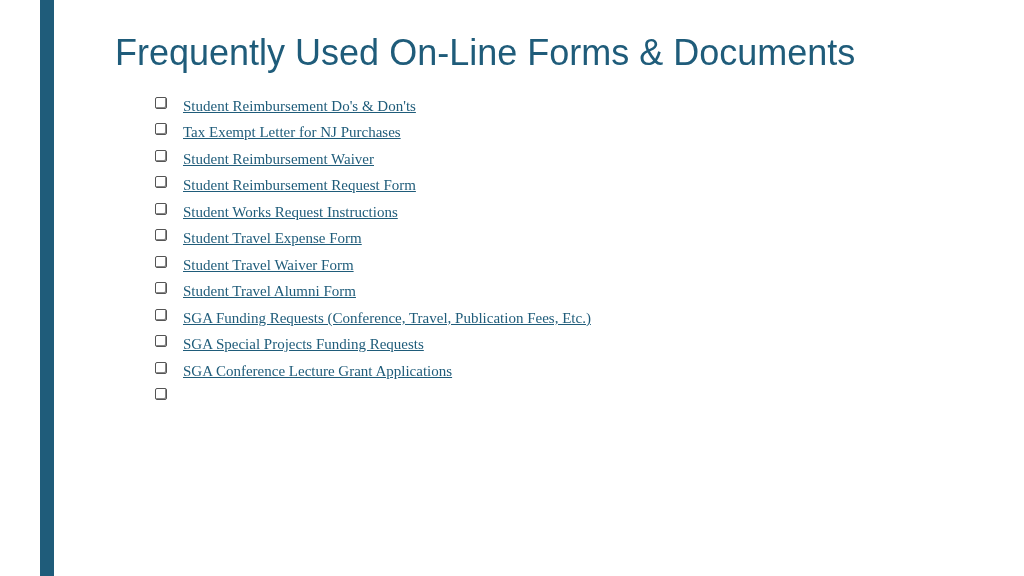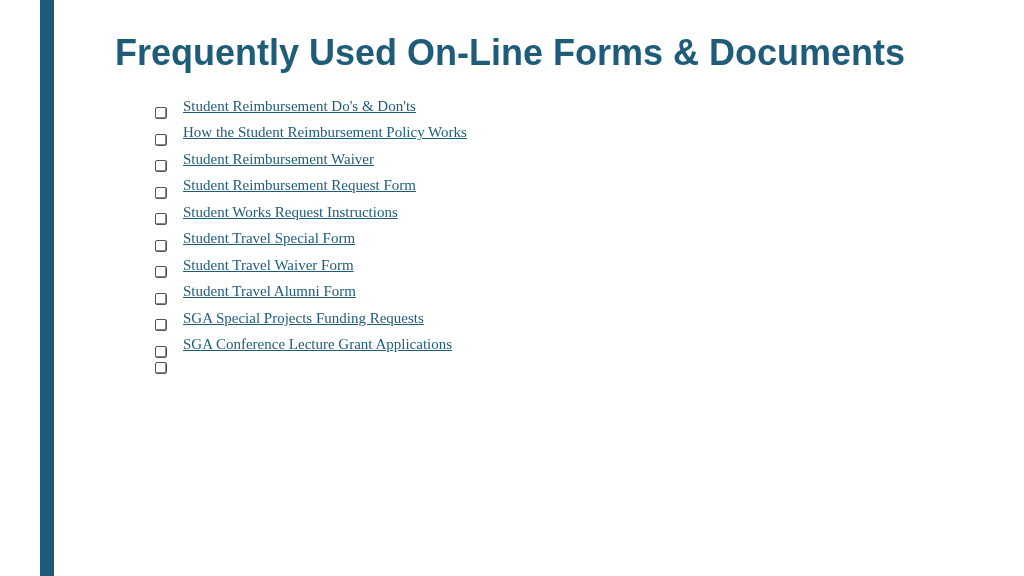--- a/index.html
+++ b/index.html
@@ -24,32 +24,32 @@
     }
     .content {
       position: absolute;
       left: 115px;
       top: 30px;
       width: 850px;
     }
     .title {
       font-family: Arial, Helvetica, sans-serif;
       font-size: 36px;
-      font-weight: bold;
+      font-weight: normal;
       color: #1f5c7a;
       line-height: 1.3;
       margin-bottom: 18px;
     }
     .list {
       list-style: none;
       padding-left: 40px;
     }
     .list-item {
       display: flex;
-      align-items: flex-end;
+      align-items: flex-start;
       margin-bottom: 4px;
       font-size: 15px;
       line-height: 1.5;
     }
     .bullet {
       display: inline-block;
       width: 12px;
       height: 12px;
       border: 1.5px solid #555;
       border-radius: 2px;
@@ -72,45 +72,49 @@
 
 <div class="content">
   <h1 class="title">Frequently Used On-Line Forms &amp; Documents</h1>
   <ul class="list">
     <li class="list-item">
       <span class="bullet"></span>
       <a class="link">Student Reimbursement Do's &amp; Don'ts</a>
     </li>
     <li class="list-item">
       <span class="bullet"></span>
-      <a class="link">How the Student Reimbursement Policy Works</a>
+      <a class="link">Tax Exempt Letter for NJ Purchases</a>
     </li>
     <li class="list-item">
       <span class="bullet"></span>
       <a class="link">Student Reimbursement Waiver</a>
     </li>
     <li class="list-item">
       <span class="bullet"></span>
       <a class="link">Student Reimbursement Request Form</a>
     </li>
     <li class="list-item">
       <span class="bullet"></span>
       <a class="link">Student Works Request Instructions</a>
     </li>
     <li class="list-item">
       <span class="bullet"></span>
-      <a class="link">Student Travel Special Form</a>
+      <a class="link">Student Travel Expense Form</a>
     </li>
     <li class="list-item">
       <span class="bullet"></span>
       <a class="link">Student Travel Waiver Form</a>
     </li>
     <li class="list-item">
       <span class="bullet"></span>
       <a class="link">Student Travel Alumni Form</a>
+    </li>
+    <li class="list-item">
+      <span class="bullet"></span>
+      <a class="link">SGA Funding Requests (Conference, Travel, Publication Fees, Etc.)</a>
     </li>
     <li class="list-item">
       <span class="bullet"></span>
       <a class="link">SGA Special Projects Funding Requests</a>
     </li>
     <li class="list-item">
       <span class="bullet"></span>
       <a class="link">SGA Conference Lecture Grant Applications</a>
     </li>
     <li class="list-item">

